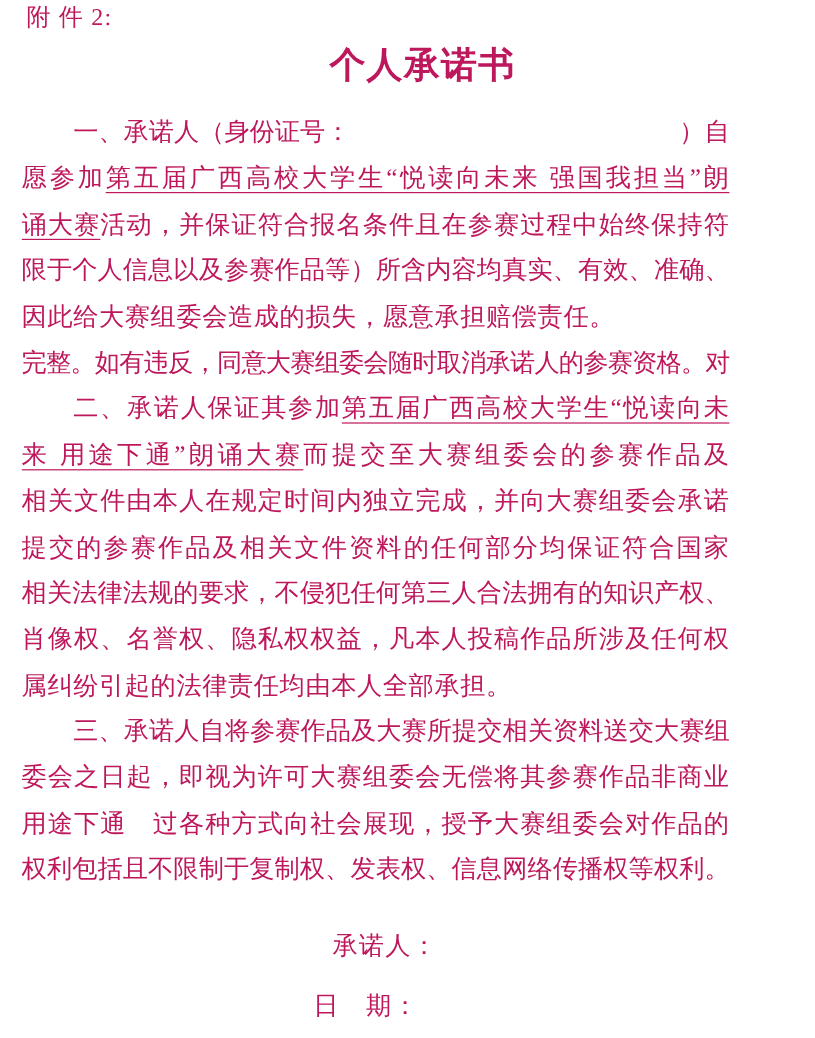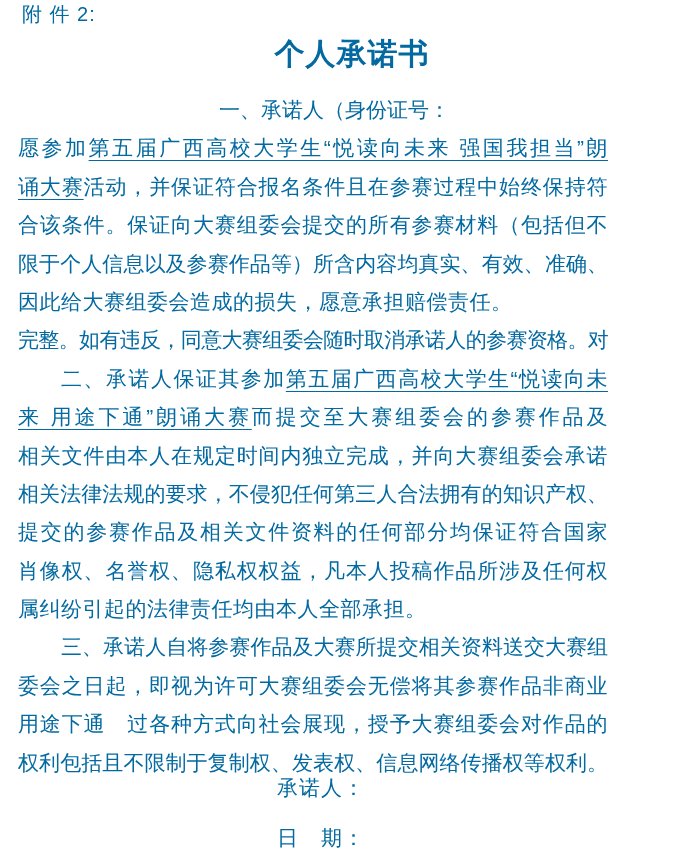--- a/index.html
+++ b/index.html
@@ -1,21 +1,21 @@
 <!DOCTYPE html>
 <html><head>
 <meta charset="utf-8">
 <style>
   html,body { margin:0; padding:0; background:#ffffff; }
   .page {
     position:relative;
     width:679px; height:865px;
     background:#ffffff;
-    color:#0369a1;
-    font-family:Liberation Sans, sans-serif;
+    color:#be185d;
+    font-family:Liberation Serif, serif;
     overflow:hidden;
   }
   .attachment {
     position:absolute; left:22px; top:1px;
     font-size:20px; letter-spacing:1px;
     white-space:pre;
   }
   .title {
     position:absolute; left:0; top:34px; width:100%;
     text-align:center; text-indent:25px;
@@ -28,58 +28,57 @@
   .line {
     height:38.4px; line-height:38.4px;
     text-align:justify; text-align-last:justify;
     white-space:pre-wrap;
     overflow:hidden;
   }
   .line.indent { padding-left:43px; }
   .line.last { text-align-last:left; }
   .line.fill {
     display:flex; align-items:center;
-    text-align:left; text-align-last:left;flex-direction:column;
+    text-align:left; text-align-last:left;
   }
   .line.fill .blank { flex:1 1 auto; height:100%; }
   .u {
     text-decoration:underline;
     text-underline-offset:5px;
     text-decoration-thickness:1px;
     margin-top:27px;
   }
   .promisor {
     position:absolute; left:277px; top:776px;
     font-size:21px; line-height:24px; letter-spacing:1px;
   }
   .date {
-    position:absolute; left:277px; top:826px;
+    position:absolute; left:261px; top:826px;
     font-size:21px; line-height:24px; letter-spacing:1px;
     white-space:pre;
   }
 </style>
 </head>
 <body>
 
 <div class="page">
   <div class="attachment">附 件 2:</div>
   <div class="title">个人承诺书</div>
   <div class="doc-body">
       <div class="line indent fill"><span>一、承诺人（身份证号：</span><span class="blank"></span><span>）自</span></div>
       <div class="line" style="letter-spacing: 0.5px;"><span>愿参加</span><span class="u">第五届广西高校大学生“悦读向未来 强国我担当”朗</span></div>
       <div class="line" style="letter-spacing: 0.5px;"><span class="u">诵大赛</span><span>活动，并保证符合报名条件且在参赛过程中始终保持符</span></div>
-      <div class="line" style="letter-spacing: 0.5px;"><span>合该条件。保证向大赛组委会提交的所有参赛材料（包括但不</span></div>
       <div class="line" style="letter-spacing: -0.08px;"><span>限于个人信息以及参赛作品等）所含内容均真实、有效、准确、</span></div>
       <div class="line last" style="letter-spacing: 0.5px;"><span>因此给大赛组委会造成的损失，愿意承担赔偿责任。</span></div>
       <div class="line" style="letter-spacing: -0.81px;"><span>完整。如有违反，同意大赛组委会随时取消承诺人的参赛资格。对</span></div>
       <div class="line indent" style="letter-spacing: 0.5px;"><span>二、承诺人保证其参加</span><span class="u">第五届广西高校大学生“悦读向未</span></div>
       <div class="line" style="letter-spacing: 0.5px;"><span class="u">来 用途下通”朗诵大赛</span><span>而提交至大赛组委会的参赛作品及</span></div>
       <div class="line" style="letter-spacing: 0.5px;"><span>相关文件由本人在规定时间内独立完成，并向大赛组委会承诺</span></div>
+      <div class="line" style="letter-spacing: 0.5px;"><span>提交的参赛作品及相关文件资料的任何部分均保证符合国家</span></div>
       <div class="line" style="letter-spacing: -0.08px;"><span>相关法律法规的要求，不侵犯任何第三人合法拥有的知识产权、</span></div>
-      <div class="line" style="letter-spacing: 0.5px;"><span>提交的参赛作品及相关文件资料的任何部分均保证符合国家</span></div>
       <div class="line" style="letter-spacing: 0.5px;"><span>肖像权、名誉权、隐私权权益，凡本人投稿作品所涉及任何权</span></div>
       <div class="line last" style="letter-spacing: 0.5px;"><span>属纠纷引起的法律责任均由本人全部承担。</span></div>
       <div class="line indent" style="letter-spacing: -0.11px;"><span>三、承诺人自将参赛作品及大赛所提交相关资料送交大赛组</span></div>
       <div class="line" style="letter-spacing: 0.5px;"><span>委会之日起，即视为许可大赛组委会无偿将其参赛作品非商业</span></div>
       <div class="line" style="letter-spacing: 0.5px;"><span>用途下通　过各种方式向社会展现，授予大赛组委会对作品的</span></div>
       <div class="line" style="letter-spacing: -0.08px;"><span>权利包括且不限制于复制权、发表权、信息网络传播权等权利。</span></div>
     </div>
   <div class="promisor">承诺人：</div>
   <div class="date">日　期：</div>
 </div>

